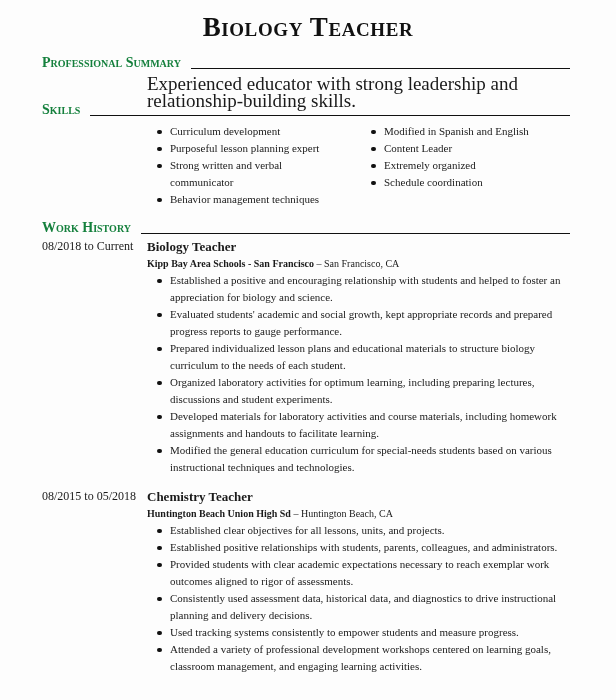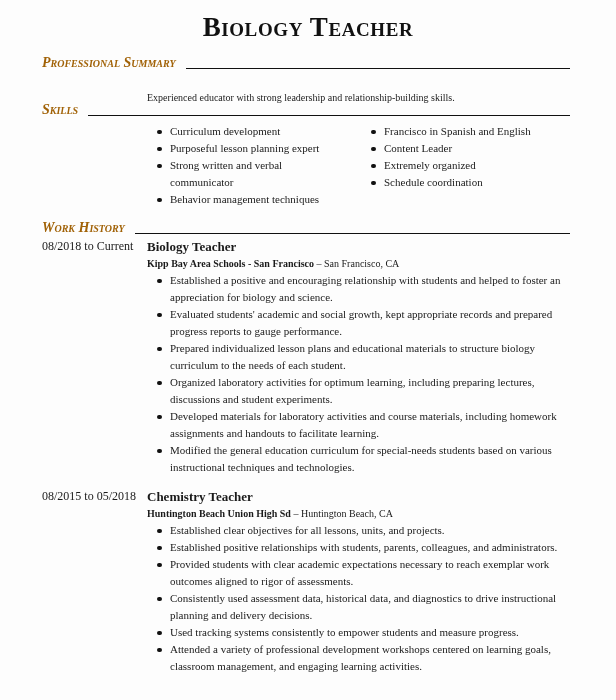--- a/index.html
+++ b/index.html
@@ -13,27 +13,27 @@
       position: absolute; left: 0; width: 616px; top: 12px;
       text-align: center; font-size: 27px; font-weight: bold;
       font-variant: small-caps; letter-spacing: 0.6px; color: #111;
     }
     .sec-head {
       position: absolute; left: 42px; right: 46px;
       display: flex; align-items: flex-end;
     }
     .sec-head .label {
       font-weight: bold; font-variant: small-caps; font-size: 14px;
-      white-space: nowrap; color: #a16207; line-height: 16px; font-style: italic;
+      white-space: nowrap; color: #15803d; line-height: 16px;
     }
     .sec-head .rule {
       flex: 1; border-bottom: 1.5px solid #111; margin-left: 10px; margin-bottom: 2px;
     }
     .summary {
-      position: absolute; left: 147px; top: 89px; font-size: 10px; line-height: 17px;
+      position: absolute; left: 147px; top: 75px; font-size: 19px; line-height: 17px;
     }
     ul { margin: 0; padding: 0; list-style: none; }
     li { position: relative; padding-left: 13px; font-size: 11px; line-height: 17px; }
     li::before {
       content: ""; position: absolute; left: 0; top: 6.5px;
       width: 4.5px; height: 4.5px; border-radius: 50%; background: #111;
     }
     .skills-left { position: absolute; left: 157px; top: 123px; width: 180px; }
     .skills-right { position: absolute; left: 371px; top: 123px; width: 200px; }
     .job { position: absolute; left: 42px; width: 540px; }
@@ -59,21 +59,21 @@
   <span class="label">Skills</span>
   <span class="rule"></span>
 </div>
 <ul class="skills-left">
   <li>Curriculum development</li>
   <li>Purposeful lesson planning expert</li>
   <li style="width:125px;">Strong written and verbal communicator</li>
   <li>Behavior management techniques</li>
 </ul>
 <ul class="skills-right">
-  <li>Francisco in Spanish and English</li>
+  <li>Modified in Spanish and English</li>
   <li>Content Leader</li>
   <li>Extremely organized</li>
   <li>Schedule coordination</li>
 </ul>
 
 <div class="sec-head" style="top:220px;">
   <span class="label">Work History</span>
   <span class="rule"></span>
 </div>
 

